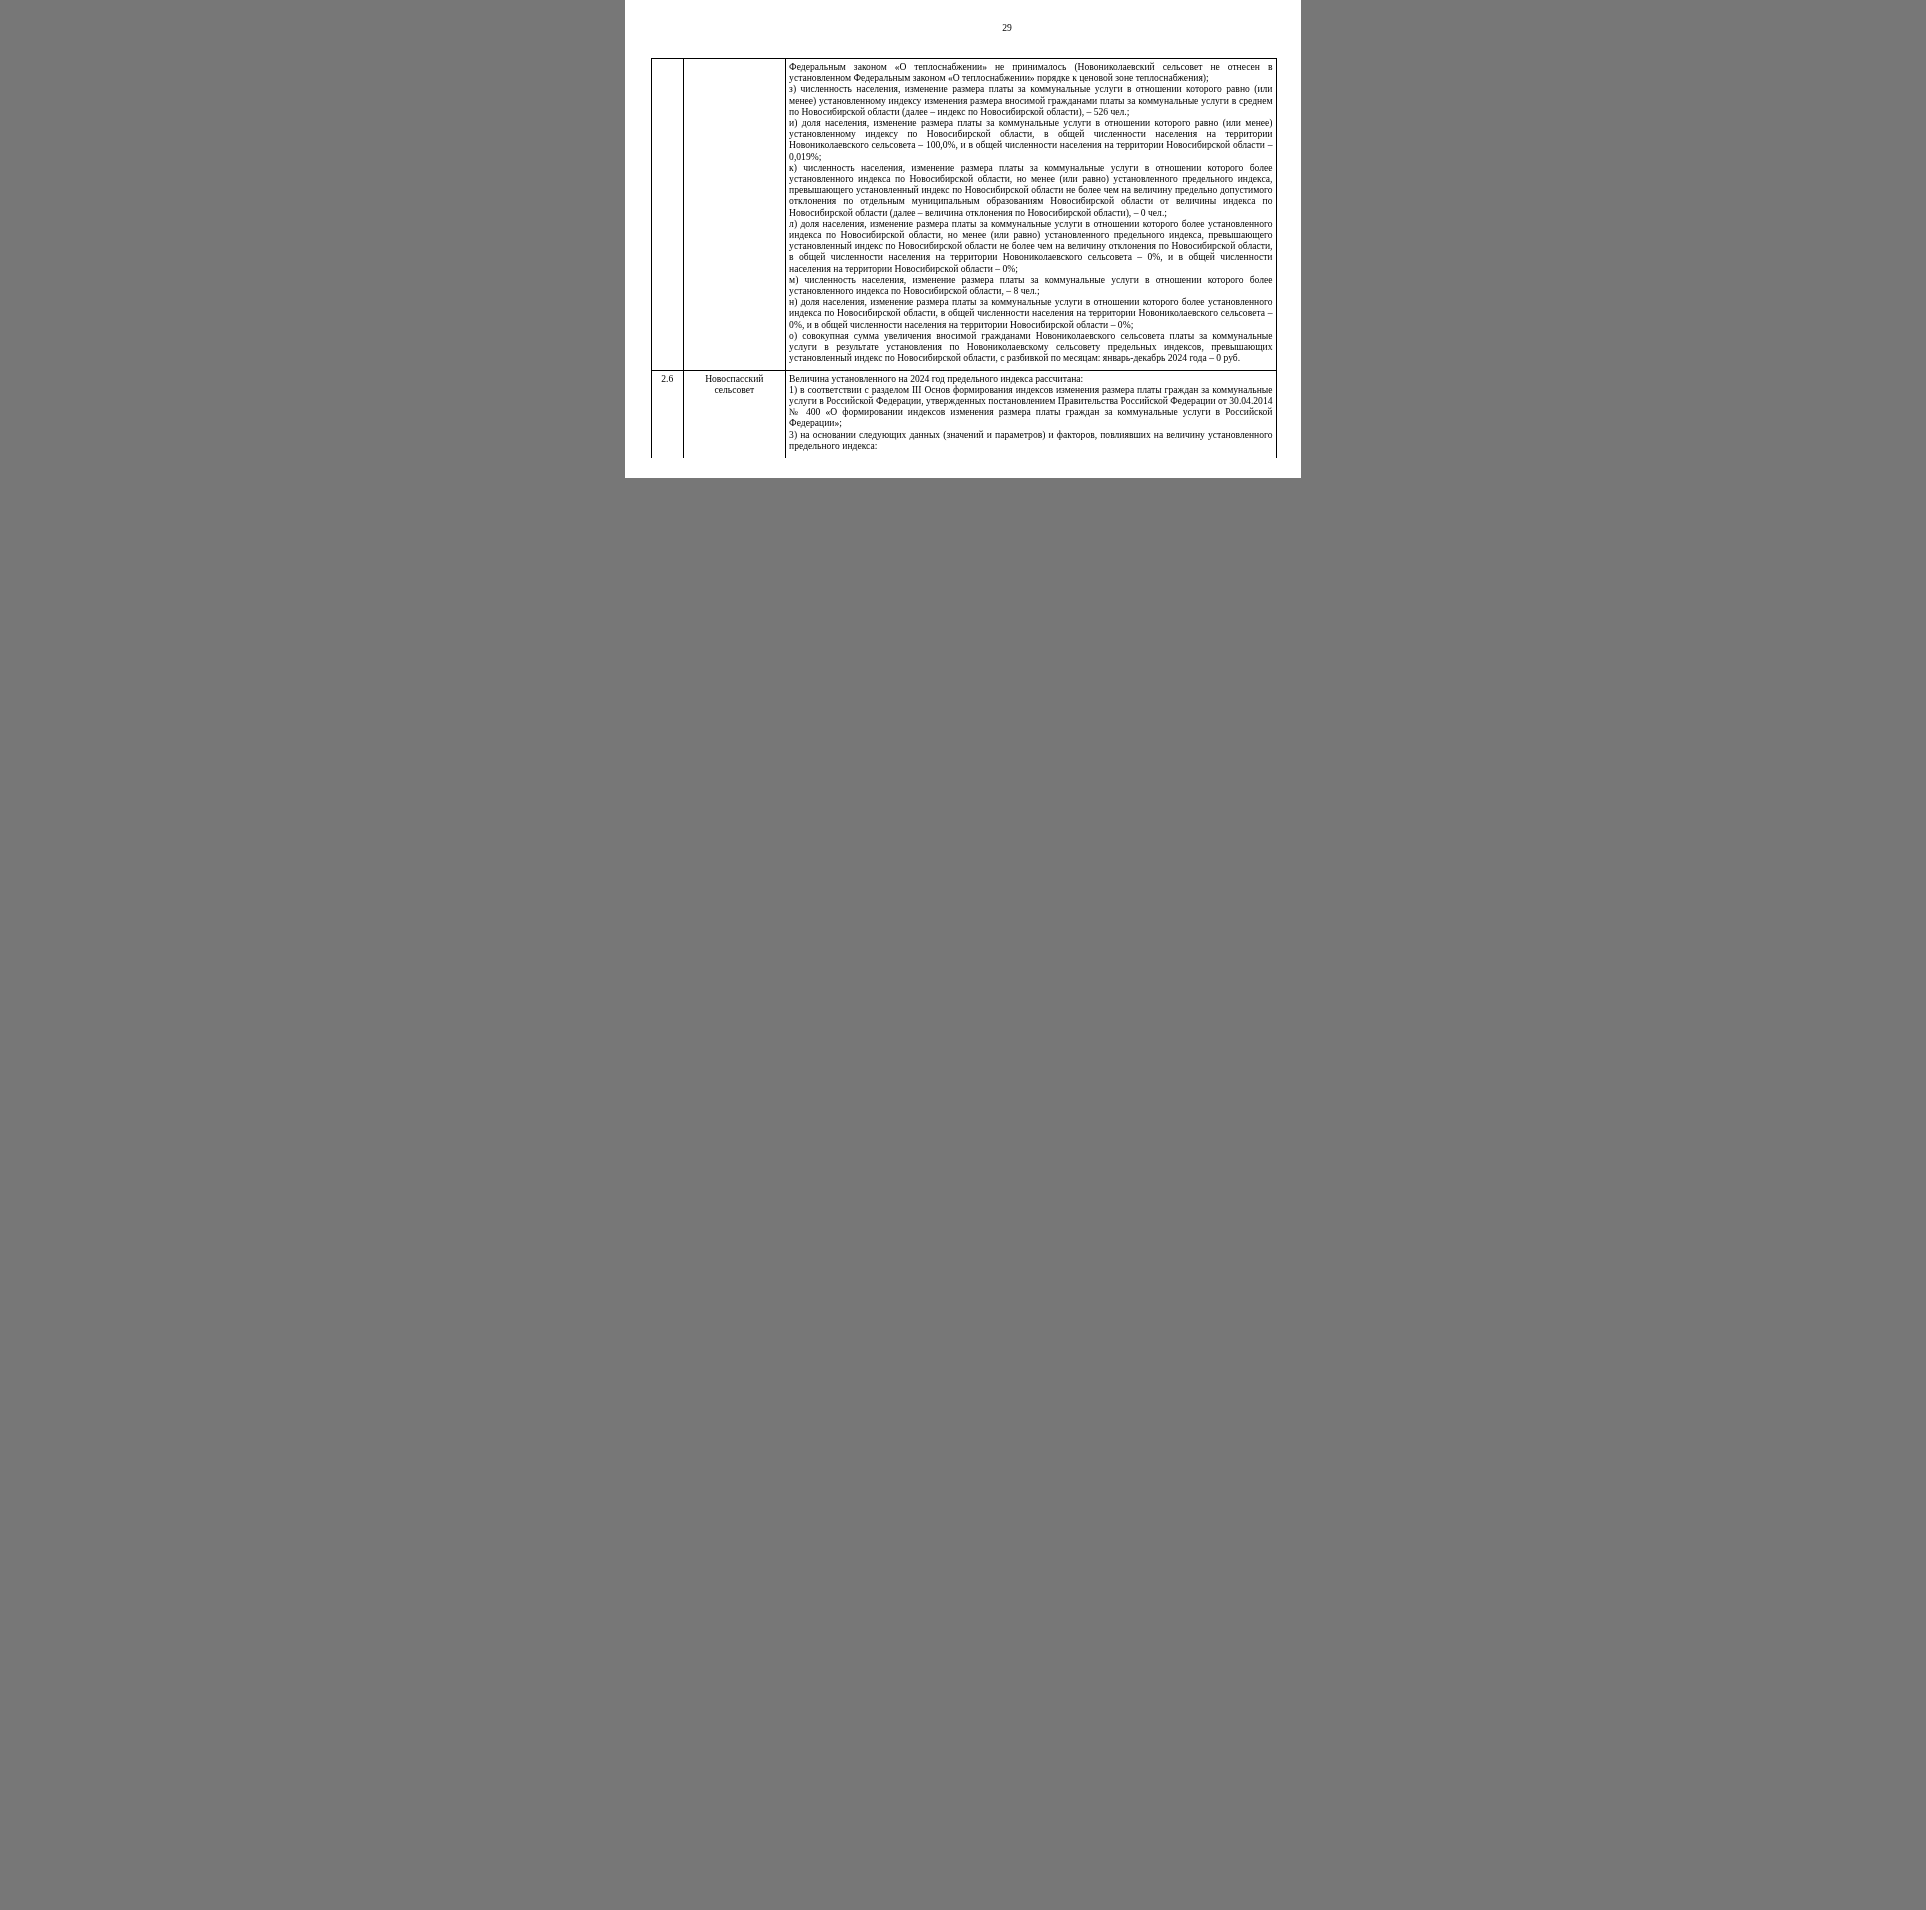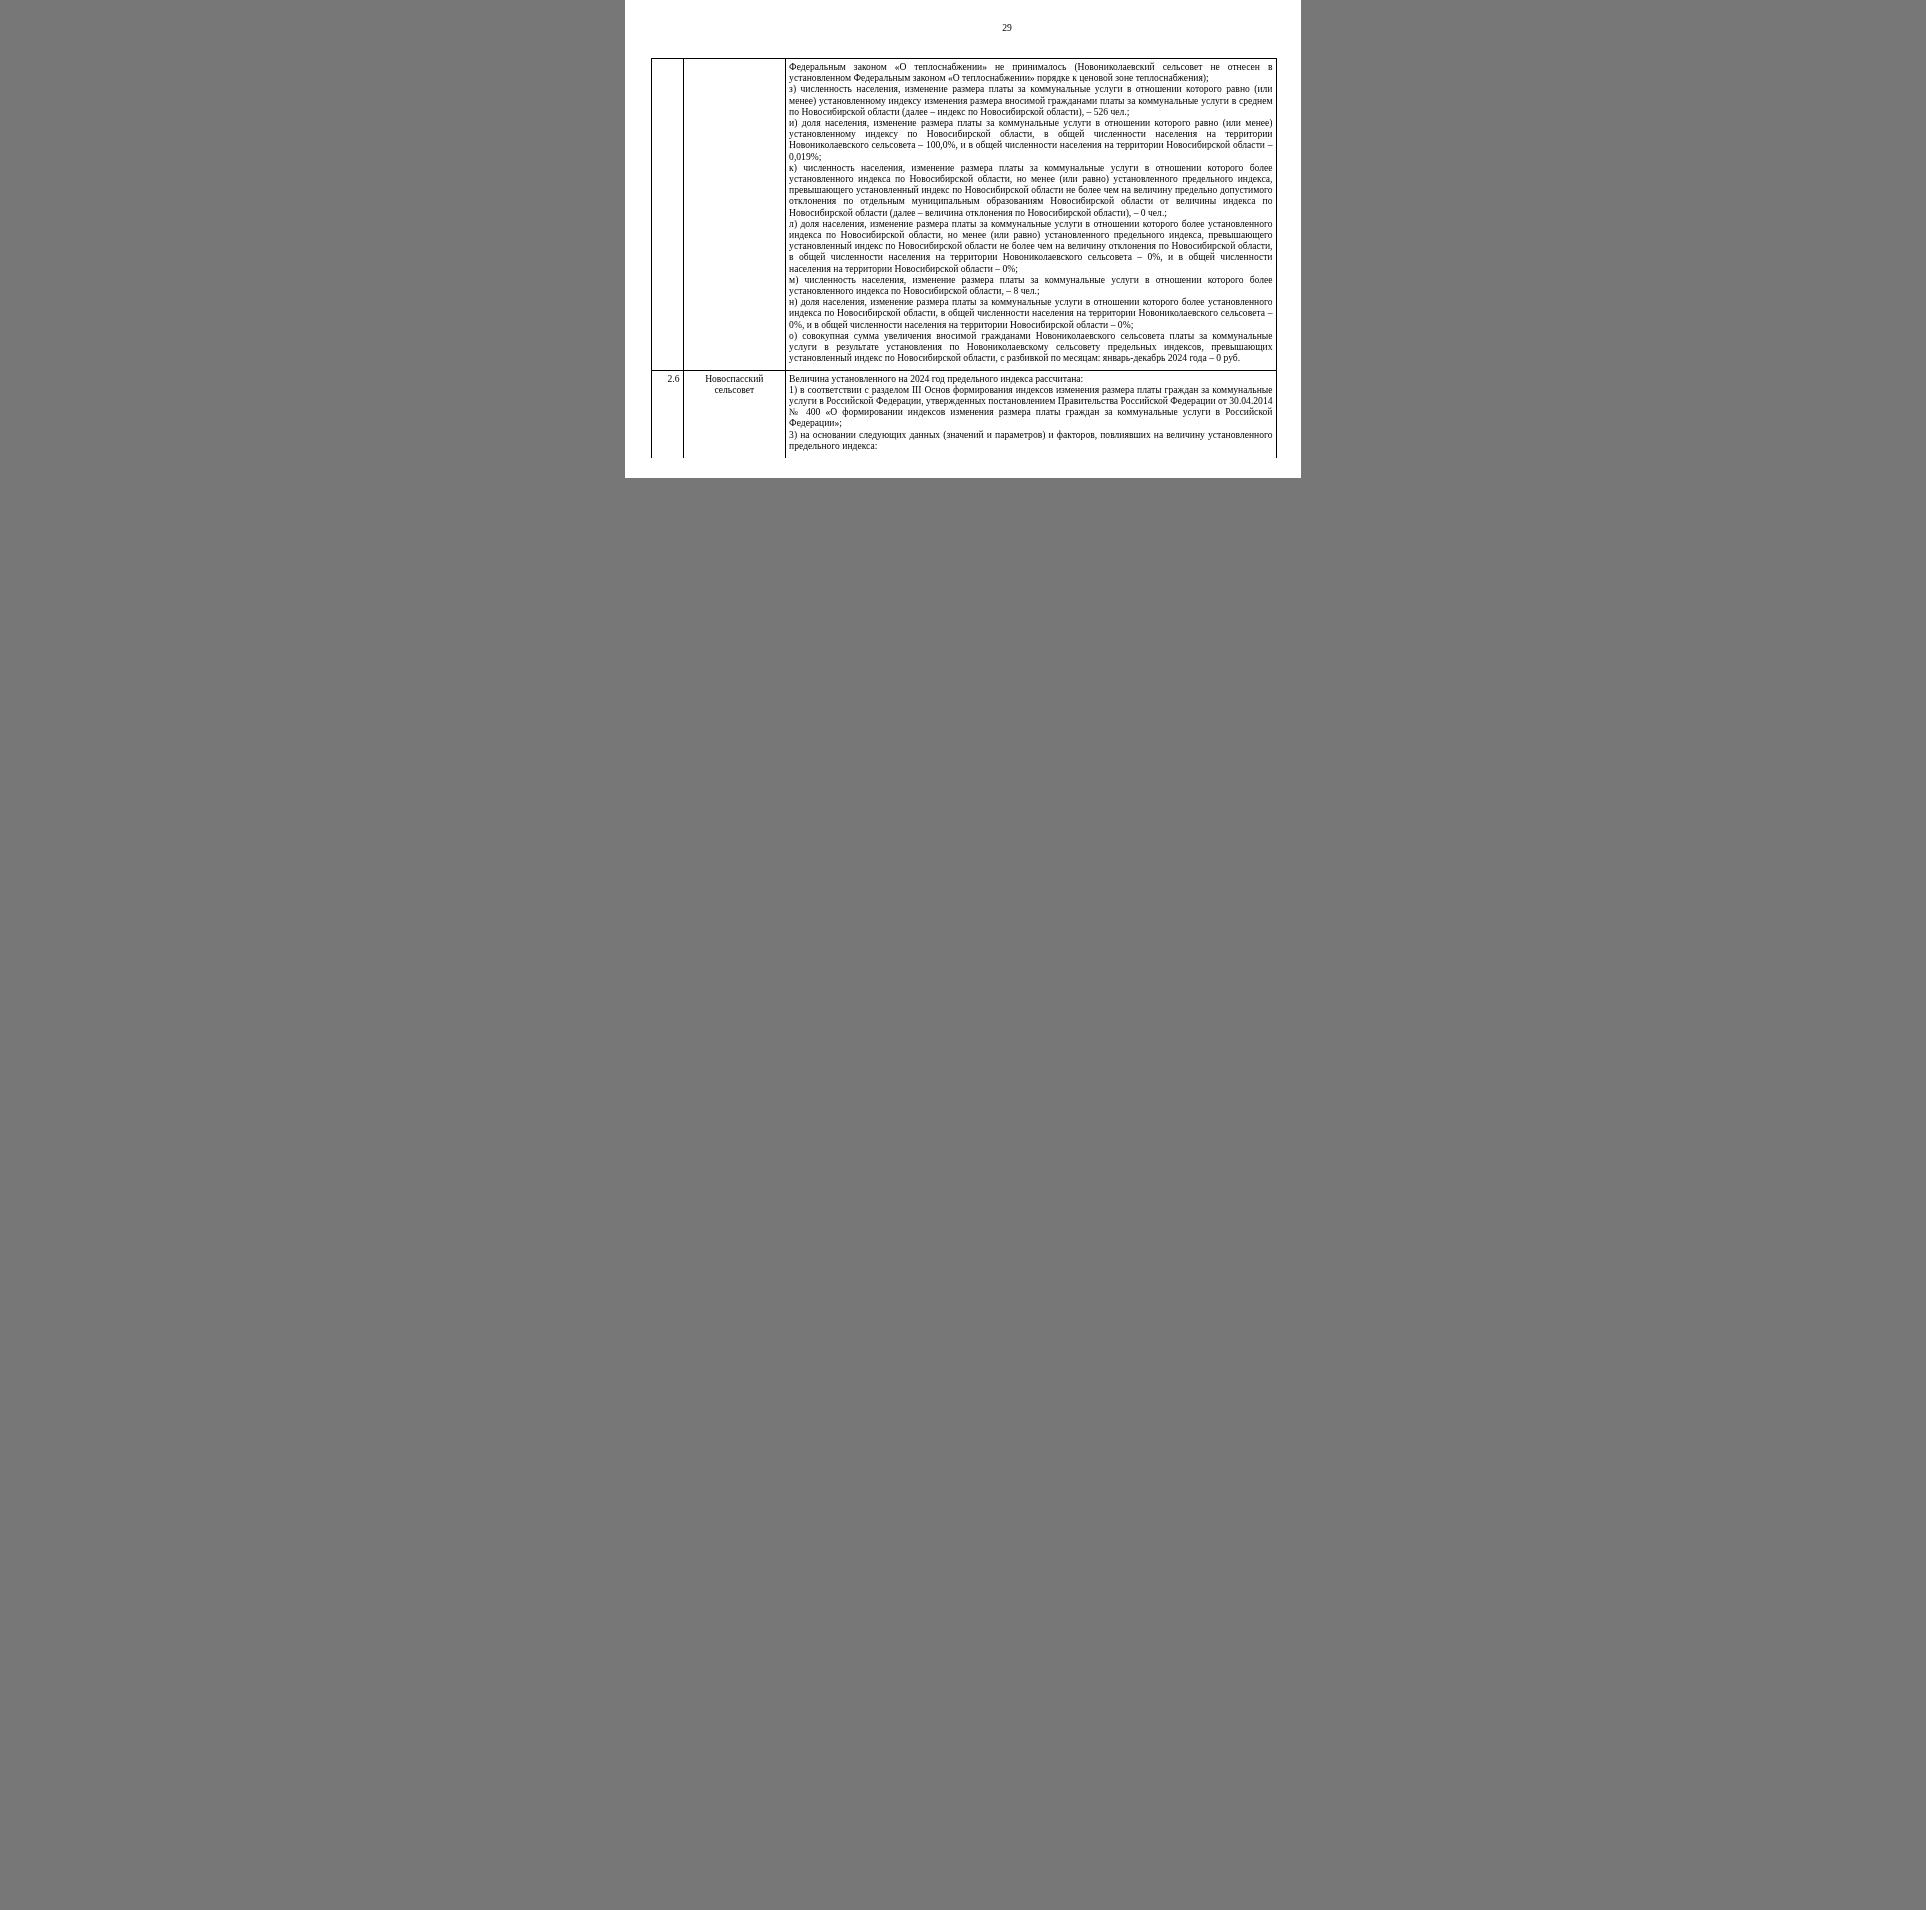--- a/index.html
+++ b/index.html
@@ -50,21 +50,21 @@
   tr.row-last td {
     height: 83px;
     border-bottom: none;
   }
   .cell-para {
     margin: 0;
     text-align: justify;
     text-justify: inter-word;
     hyphens: none;
   }
-  td.num-cell  { text-align: right; }
+  td.num-cell  { text-align: center; }
   td.name-cell { text-align: center; }
 </style>
 </head>
 <body>
 
 <div class="page">
 
   <div class="page-number">29</div>
 
   <table class="doc-table">

